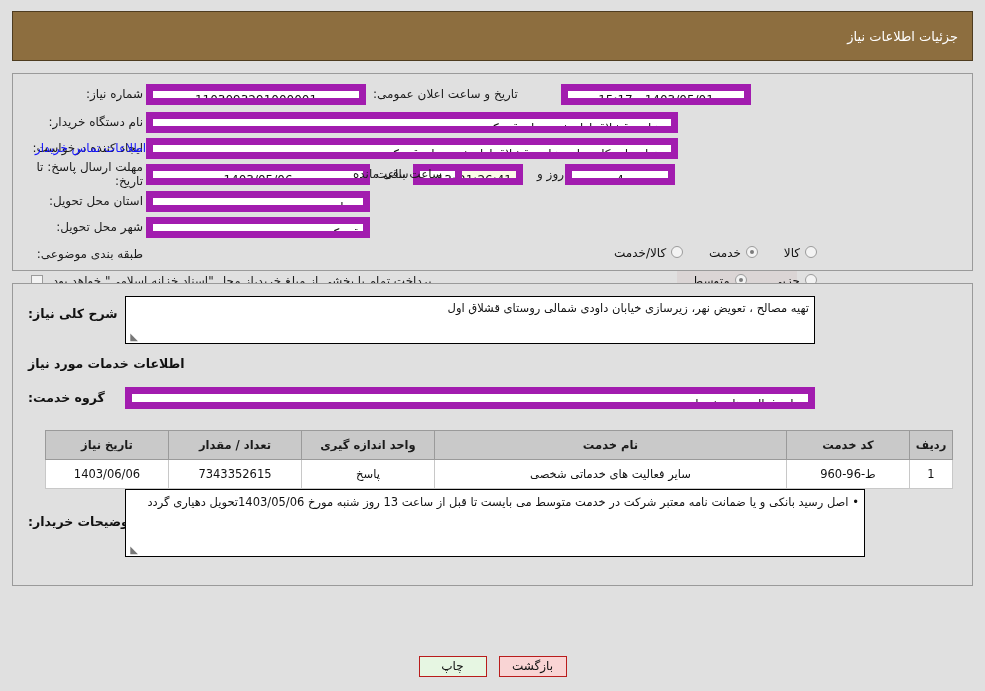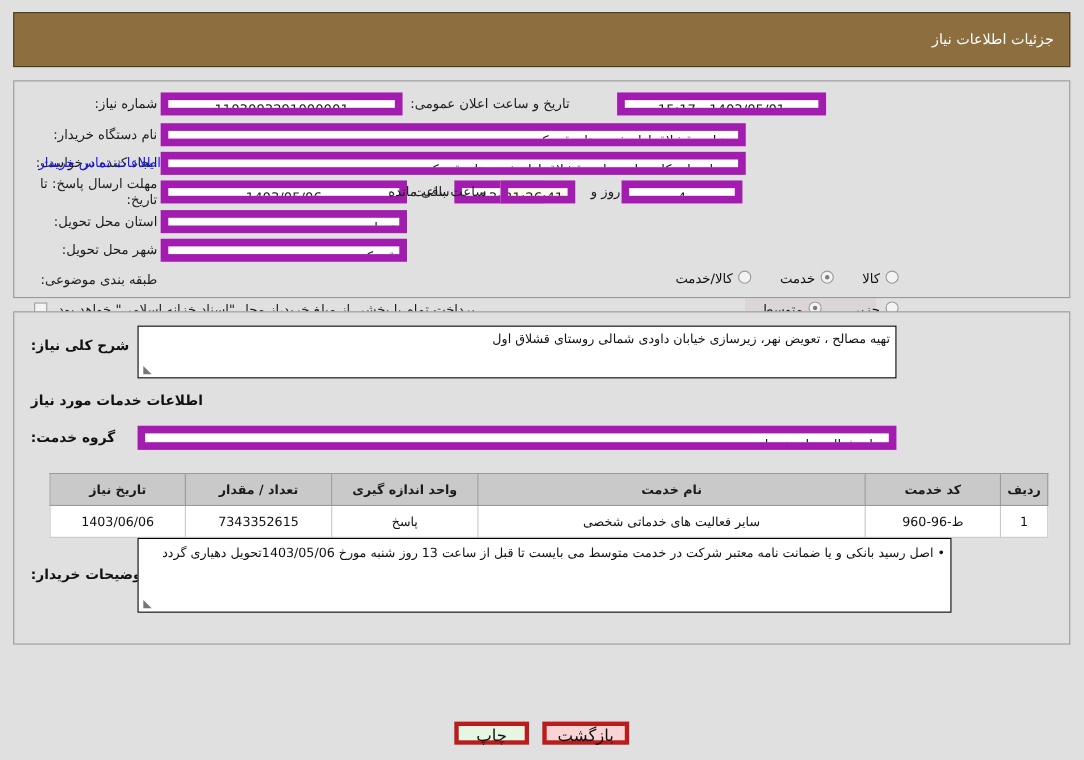--- a/index.html
+++ b/index.html
@@ -199,24 +199,24 @@
   .btnbar {
     position: absolute;
     top: 645px;
     left: 0;
     right: 0;
     display: flex;
     justify-content: center;
     gap: 12px;
   }
   .btn {
-    border: 4px solid #b91c1c;
+    border: 1px solid #b91c1c;
     height: 21px;
     line-height: 19px;
-    font-size: 15px;
+    font-size: 12px;
     min-width: 68px;
     text-align: center;
     box-sizing: border-box;
     cursor: pointer;
     padding: 0 10px;
   }
   .btn-back { background: #f9d4d4; color: #111; text-align: center; }
   .btn-print { background: #e6f6e2; color: #111; }
 
   

